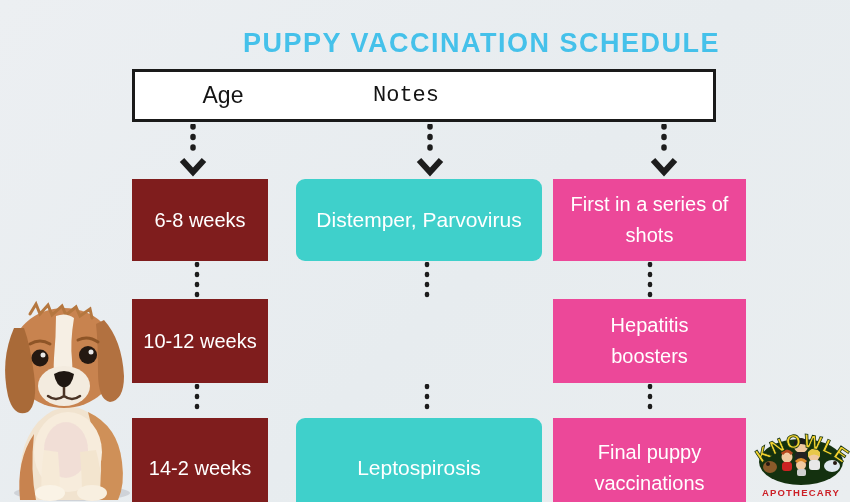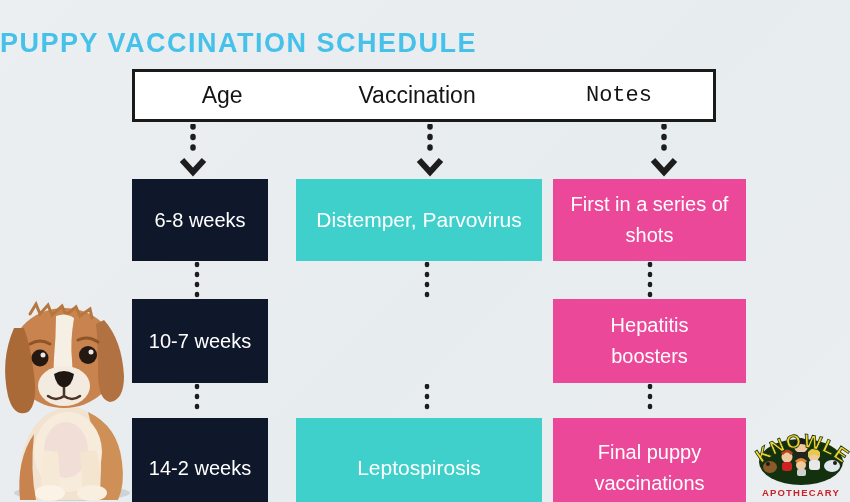--- a/index.html
+++ b/index.html
@@ -4,21 +4,21 @@
 <style>
   html,body{margin:0;padding:0;}
   body{
     width:850px;height:502px;overflow:hidden;position:relative;
     background:linear-gradient(135deg,#eceff2 0%,#e7ecef 55%,#eaeef0 100%);
     font-family:"Liberation Sans","DejaVu Sans",sans-serif;
   }
   .stage{position:absolute;inset:0;width:850px;height:502px;}
 
   .title{
-    position:absolute;top:28px;left:0;width:720px;text-align:left;
+    position:absolute;top:28px;left:0;width:720px;text-align:right;
     font-size:27px;font-weight:bold;letter-spacing:1.5px;color:#45c1ea;
   }
 
   .header-box{
     position:absolute;left:132px;top:69px;width:584px;height:53px;
     background:#ffffff;border:3px solid #1a1a1a;box-sizing:border-box;
     display:flex;align-items:center;
   }
   .header-cell{font-size:23px;color:#141414;text-align:center;}
   .hc1{width:176px;}
@@ -35,41 +35,40 @@
   .cn-r1c2{left:423px;top:262px;height:36px;}
   .cn-r1c3{left:646px;top:262px;height:36px;}
   .cn-r2c1{left:193px;top:384px;height:33px;}
   .cn-r2c2{left:423px;top:384px;height:33px;}
   .cn-r2c3{left:646px;top:384px;height:33px;}
 
   .cell{
     position:absolute;display:flex;align-items:center;justify-content:center;
     color:#ffffff;text-align:center;
   }
-  .col-age{left:132px;width:136px;background:#0f172a;font-size:20px;}
-  .col-vac{left:296px;width:246px;background:#3fd0cb;font-size:21px;}
+  .col-age{left:132px;width:136px;background:#7f1d1d;font-size:20px;}
+  .col-vac{left:296px;width:246px;background:#3fd0cb;font-size:21px;border-radius:9px;}
   .col-notes{left:553px;width:193px;background:#ec4899;font-size:20px;line-height:1.55;}
   .col-notes .wrap{max-width:160px;}
   .row-1{top:179px;height:82px;}
   .row-2{top:299px;height:84px;}
   .row-3{top:418px;height:100px;}
 
   .puppy{position:absolute;left:0px;top:300px;width:142px;height:202px;}
   .logo{position:absolute;left:752px;top:430px;width:98px;height:72px;}
 </style>
 </head>
 <body>
 
 <div class="stage">
 
   <div class="title">PUPPY VACCINATION SCHEDULE</div>
 
   <div class="header-box">
     <div class="header-cell hc1">Age</div>
-    <div class="header-cell hc2">Vaccination</div>
     <div class="header-cell hc3">Notes</div>
   </div>
 
   <svg class="arrow arrow-1" viewBox="0 0 30 53">
     <line x1="15" y1="2" x2="15" y2="32" stroke="#1d1d1d" stroke-width="5.5" stroke-dasharray="1 9.5" stroke-linecap="round"></line>
     <path d="M4 36 L15 48 L26 36" fill="none" stroke="#1d1d1d" stroke-width="6"></path>
   </svg>
   <svg class="arrow arrow-2" viewBox="0 0 30 53">
     <line x1="15" y1="2" x2="15" y2="32" stroke="#1d1d1d" stroke-width="5.5" stroke-dasharray="1 9.5" stroke-linecap="round"></line>
     <path d="M4 36 L15 48 L26 36" fill="none" stroke="#1d1d1d" stroke-width="6"></path>
@@ -93,21 +92,21 @@
       <line x1="4" y1="2" x2="4" y2="34" stroke="#1d1d1d" stroke-width="4.5" stroke-dasharray="1 9" stroke-linecap="round"></line>
     </svg>
   <svg class="connector cn-r1c2" viewBox="0 0 8 36">
       <line x1="4" y1="2" x2="4" y2="34" stroke="#1d1d1d" stroke-width="4.5" stroke-dasharray="1 9" stroke-linecap="round"></line>
     </svg>
   <svg class="connector cn-r1c3" viewBox="0 0 8 36">
       <line x1="4" y1="2" x2="4" y2="34" stroke="#1d1d1d" stroke-width="4.5" stroke-dasharray="1 9" stroke-linecap="round"></line>
     </svg>
 
   <div class="cell col-age row-2">
-    <span>10-7 weeks</span>
+    <span>10-12 weeks</span>
   </div>
   <div class="cell col-notes row-2">
     <span class="wrap" style="max-width:120px">Hepatitis boosters</span>
   </div>
 
   <svg class="connector cn-r2c1" viewBox="0 0 8 33">
       <line x1="4" y1="2" x2="4" y2="31" stroke="#1d1d1d" stroke-width="4.5" stroke-dasharray="1 9" stroke-linecap="round"></line>
     </svg>
   <svg class="connector cn-r2c2" viewBox="0 0 8 33">
       <line x1="4" y1="2" x2="4" y2="31" stroke="#1d1d1d" stroke-width="4.5" stroke-dasharray="1 9" stroke-linecap="round"></line>

